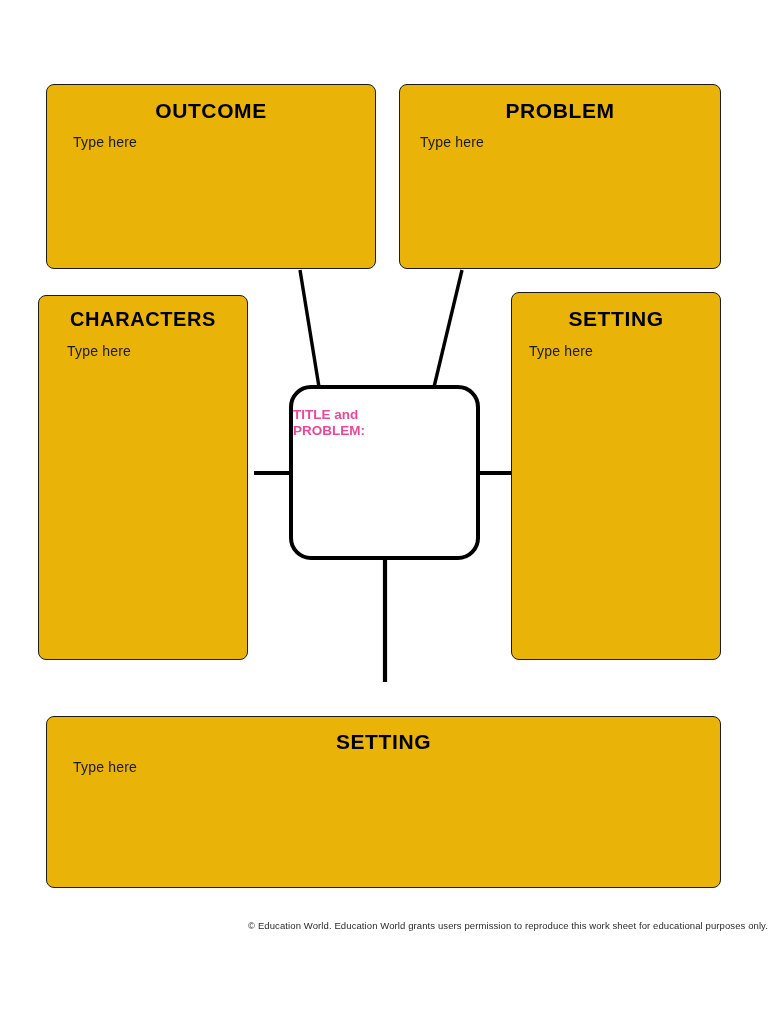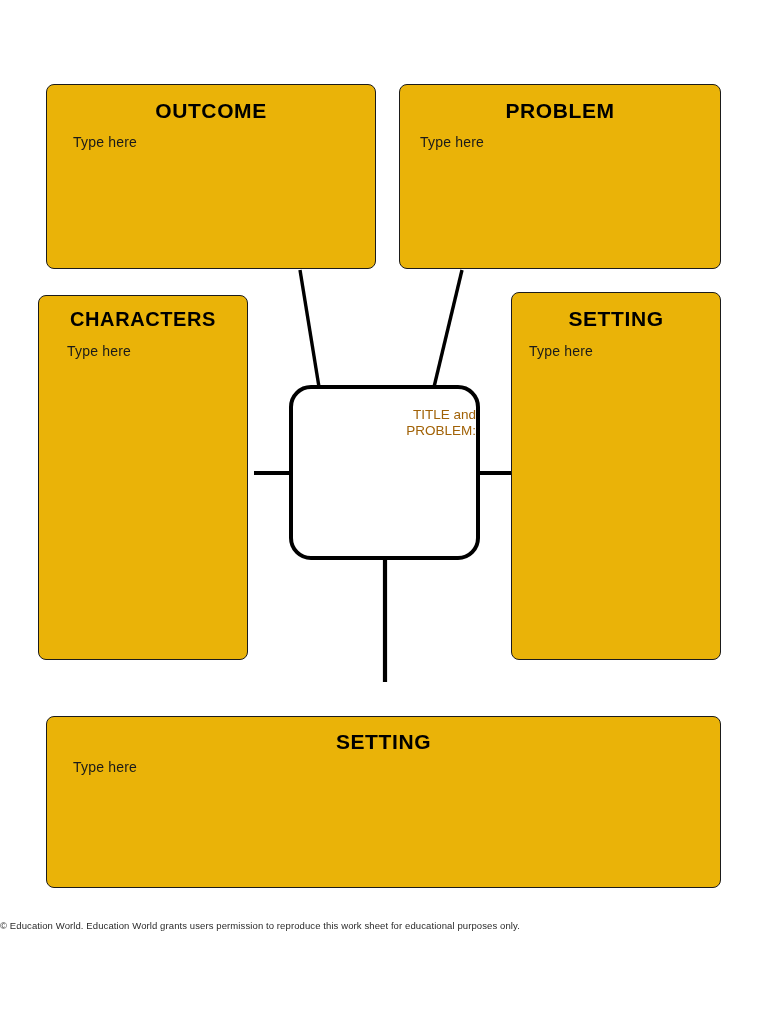--- a/index.html
+++ b/index.html
@@ -104,33 +104,33 @@
     width: 191px; height: 175px;
     background: #ffffff;
     border: 4.5px solid #000000;
     border-radius: 22px;
     z-index: 4;
   }
   #box-center .center-title {
     position: absolute;
     left: 0; right: 0;
     top: 18px;
-    text-align: right;
+    text-align: left;
     font-size: 13.5px;
-    font-weight: normal;
+    font-weight: bold;
     line-height: 1.18;
-    color: #a16207;
+    color: #ec4899;
   }
 
   
   .footer {
     position: absolute;
     left: 0; right: 0;
     top: 920px;
-    text-align: left;
+    text-align: right;
     font-size: 9.5px;
     color: #2a2a2a;
     letter-spacing: 0.1px;
     z-index: 3;
   }
 </style>
 </head>
 <body>
 
 <div class="sheet">

